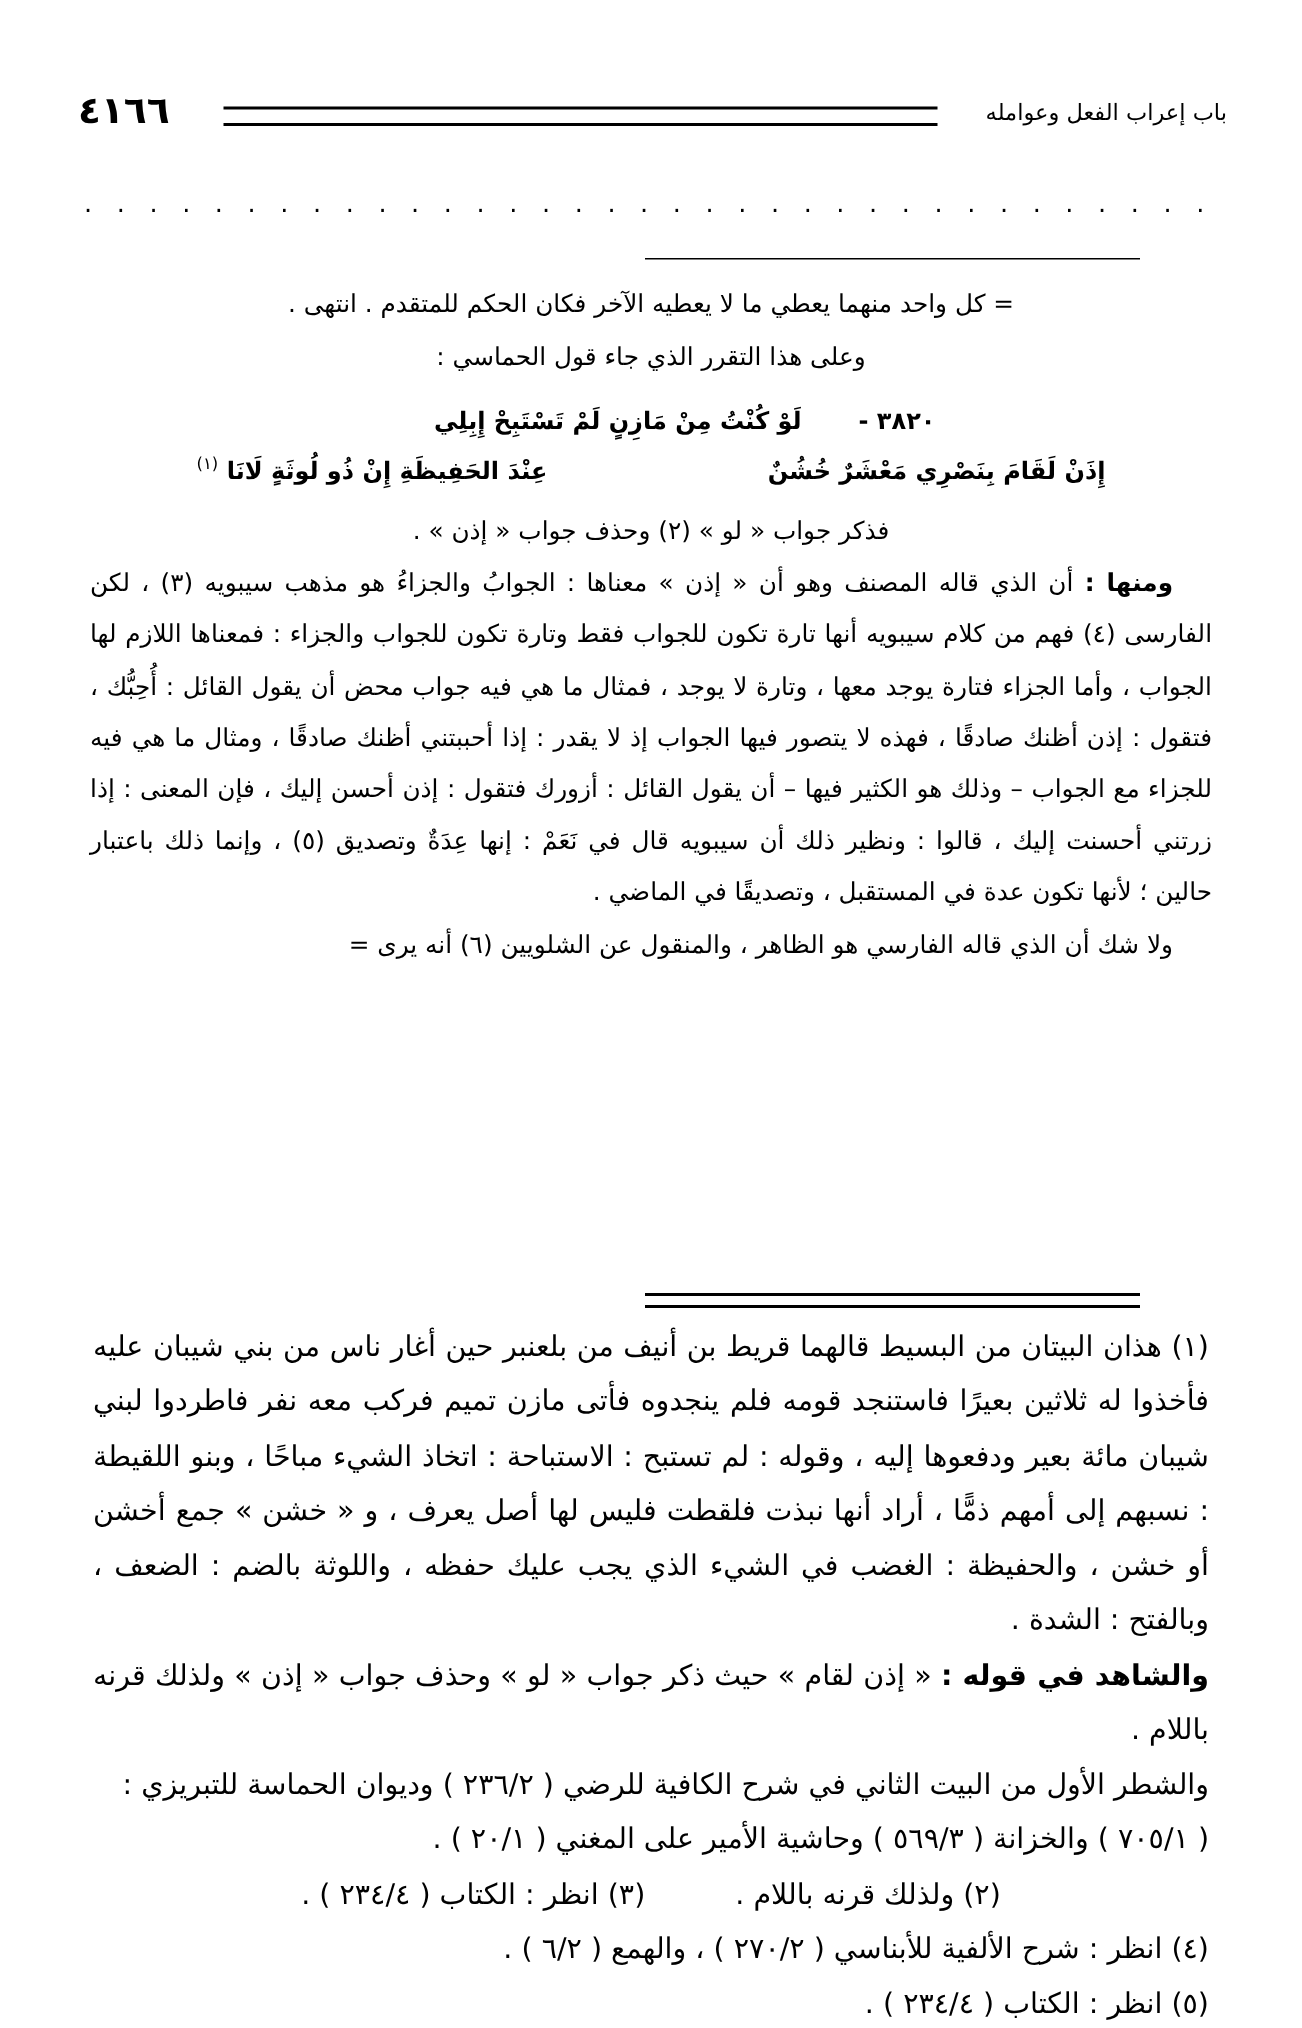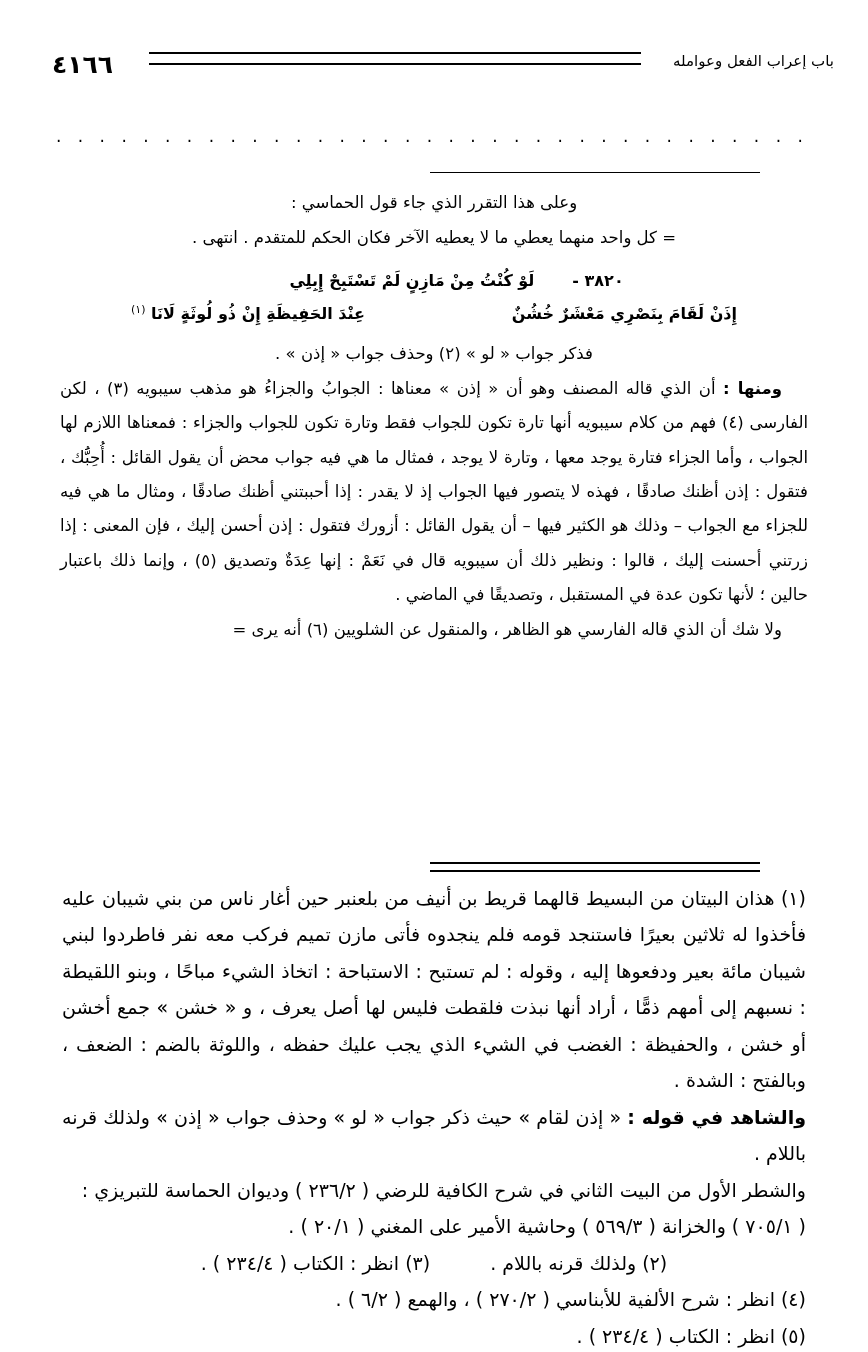--- a/index.html
+++ b/index.html
@@ -19,25 +19,25 @@
     position: absolute;
     inset: 0;
     padding: 0;
   }
 
   
   .header {
     position: absolute;
     top: 52px;
     left: 52px;
-    right: 34px;
+    right: 50px;
     height: 34px;
     display: flex;
     flex-direction: row-reverse;
-    align-items: flex-start;
+    align-items: flex-end;
     gap: 26px;
   }
   .page-number {
     font-size: 25px;
     font-weight: bold;
     letter-spacing: 1px;
     white-space: nowrap;
     line-height: 1;
     direction: rtl;
   }
@@ -174,23 +174,23 @@
     <div class="header-rule"></div>
     <div class="chapter-title">باب إعراب الفعل وعوامله</div>
   </div>
 
   <div class="dots">. . . . . . . . . . . . . . . . . . . . . . . . . . . . . . . . . . . . . . . . . . . . . . . . . . . . . . . . . . . . .</div>
 
   <div class="top-rule"></div>
 
   <div class="body-text">
 
+    <p class="center-line">= كل واحد منهما يعطي ما لا يعطيه الآخر فكان الحكم للمتقدم . انتهى .</p>
+
     <p class="center-line">وعلى هذا التقرر الذي جاء قول الحماسي :</p>
-
-    <p class="center-line">= كل واحد منهما يعطي ما لا يعطيه الآخر فكان الحكم للمتقدم . انتهى .</p>
 
     <div class="verse-block">
       <div class="verse-row">
         <span class="verse-num">٣٨٢٠ -</span>
         <span class="hemistich right">لَوْ كُنْتُ مِنْ مَازِنٍ لَمْ تَسْتَبِحْ إِبِلِي</span>
       </div>
       <div class="verse-row">
         <span class="hemistich right">إِذَنْ لَقَامَ بِنَصْرِي مَعْشَرٌ خُشُنٌ</span>
         <span class="hemistich left"><span>عِنْدَ الحَفِيظَةِ إِنْ ذُو لُوثَةٍ لَانَا</span> <sup class="fn">(١)</sup></span>
       </div>

